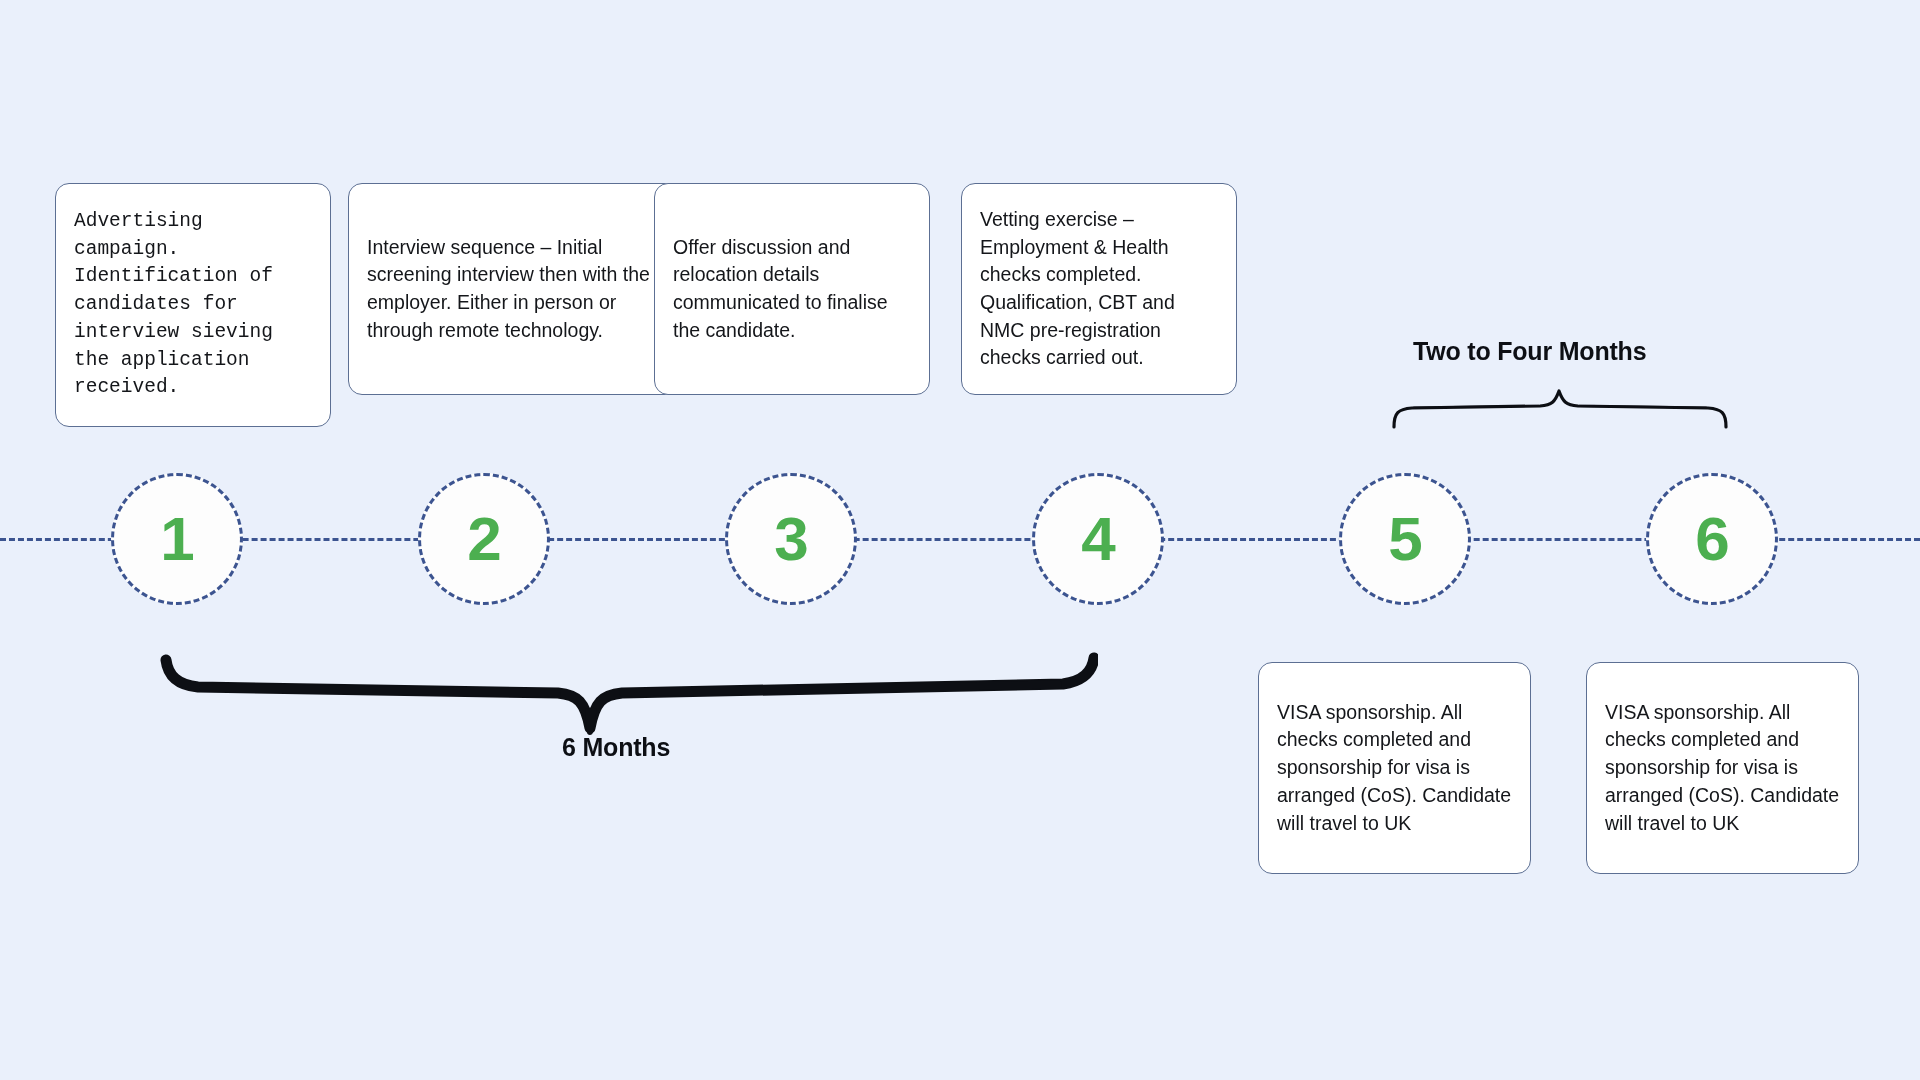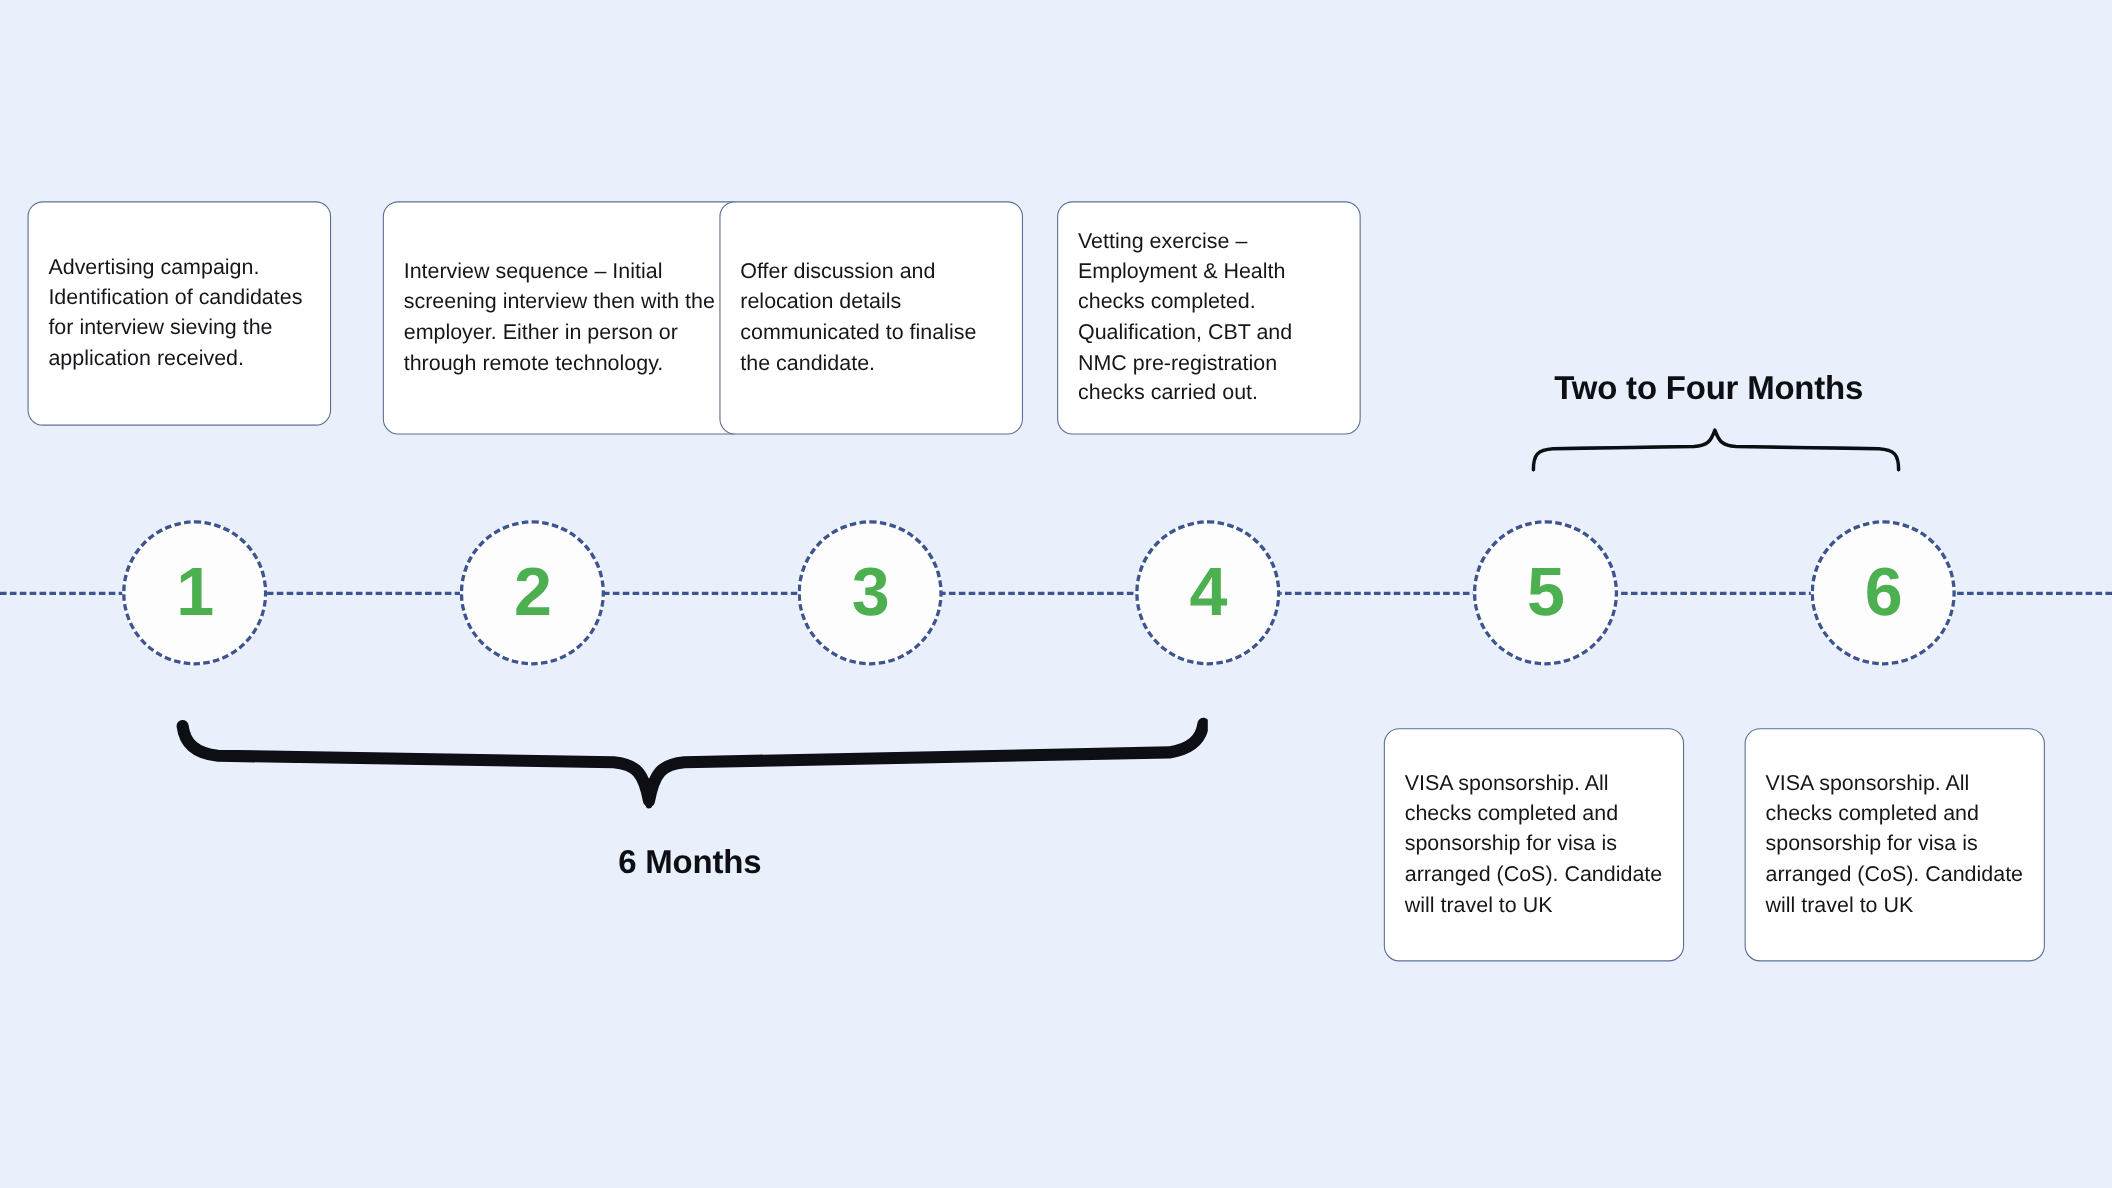--- a/index.html
+++ b/index.html
@@ -73,41 +73,41 @@
     color: #14161a;
     padding: 0 18px;
     width: 100%;
     box-sizing: border-box;
     white-space: pre-line;
   }
 
   
   .brace-label {
     position: absolute;
-    font-size: 30px;
+    font-size: 25px;
     font-weight: bold;
     color: #0d0f14;
     letter-spacing: -0.2px;
     z-index: 4;
     white-space: nowrap;
   }
 
   .brace-svg {
     position: absolute;
     z-index: 2;
   }
 </style>
 </head>
 <body>
 
 <div id="stage">
 
   <div class="timeline-line"></div>
 
-  <div class="card" style="left:25px; top:183px; width:276px; height:204px;">
+  <div class="card" style="left:55px; top:183px; width:276px; height:244px;font-family:Liberation Mono, monospace;">
     <div class="card-text">Advertising campaign. Identification of candidates for interview sieving the application received.</div>
   </div>
 
   <div class="card" style="left:348px; top:183px; width:332px; height:212px;">
     <div class="card-text">Interview sequence – Initial screening interview then with the employer. Either in person or through remote technology.</div>
   </div>
 
   <div class="card" style="left:654px; top:183px; width:276px; height:212px;">
     <div class="card-text">Offer discussion and relocation details communicated to finalise the candidate.</div>
   </div>
@@ -141,21 +141,21 @@
     <path d="M4 42 C4 28, 8 24, 22 23 L150 21 C162 20, 165 17, 169 6 C173 17, 176 20, 188 21 L318 23 C332 24, 336 28, 336 42" fill="none" stroke="#0d0f14" stroke-width="3.2" stroke-linecap="round" stroke-linejoin="round"></path>
     <path d="M24 22.5 L149 20.8 M189 20.8 L316 22.5" fill="none" stroke="#0d0f14" stroke-width="2.2" stroke-linecap="round" opacity="0.75"></path>
   </svg>
 
   <svg class="brace-svg" style="left:158px; top:648px;" width="940" height="110" viewBox="0 0 940 110">
     <path d="M8 12 C10 28, 20 37, 40 39 L400 45 C420 47, 427 54, 432 80 C437 54, 444 47, 464 45 L905 36 C925 33, 934 24, 936 10" fill="none" stroke="#0d0f14" stroke-width="11" stroke-linecap="round" stroke-linejoin="round"></path>
     <path d="M45 39.5 L399 45 M465 44.5 L900 36.5" fill="none" stroke="#0d0f14" stroke-width="8" stroke-linecap="round"></path>
     <path d="M430 60 L432 84 L436 60" fill="#0d0f14" stroke="#0d0f14" stroke-width="6" stroke-linejoin="round"></path>
   </svg>
 
-  <div class="brace-label" style="left:562px; top:768px;">6 Months</div>
+  <div class="brace-label" style="left:562px; top:733px;">6 Months</div>
 
   <div class="card" style="left:1258px; top:662px; width:273px; height:212px;">
     <div class="card-text">VISA sponsorship. All checks completed and sponsorship for visa is arranged (CoS). Candidate will travel to UK</div>
   </div>
 
   <div class="card" style="left:1586px; top:662px; width:273px; height:212px;">
     <div class="card-text">VISA sponsorship. All checks completed and sponsorship for visa is arranged (CoS). Candidate will travel to UK</div>
   </div>
 
 </div>

